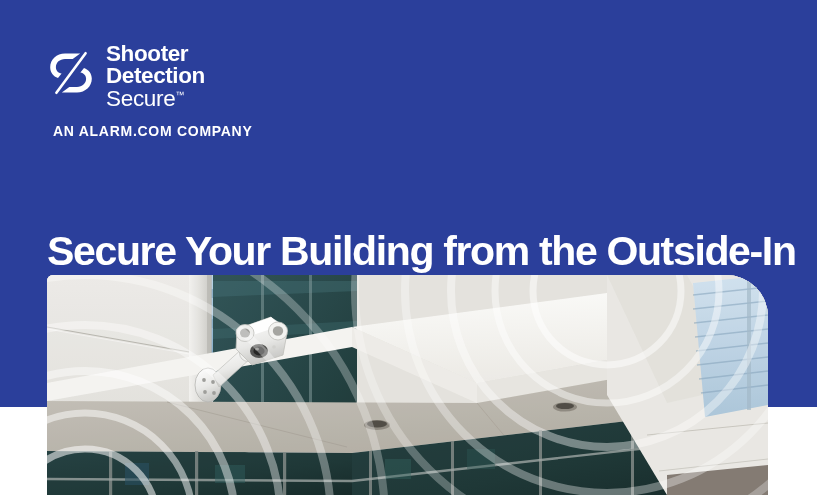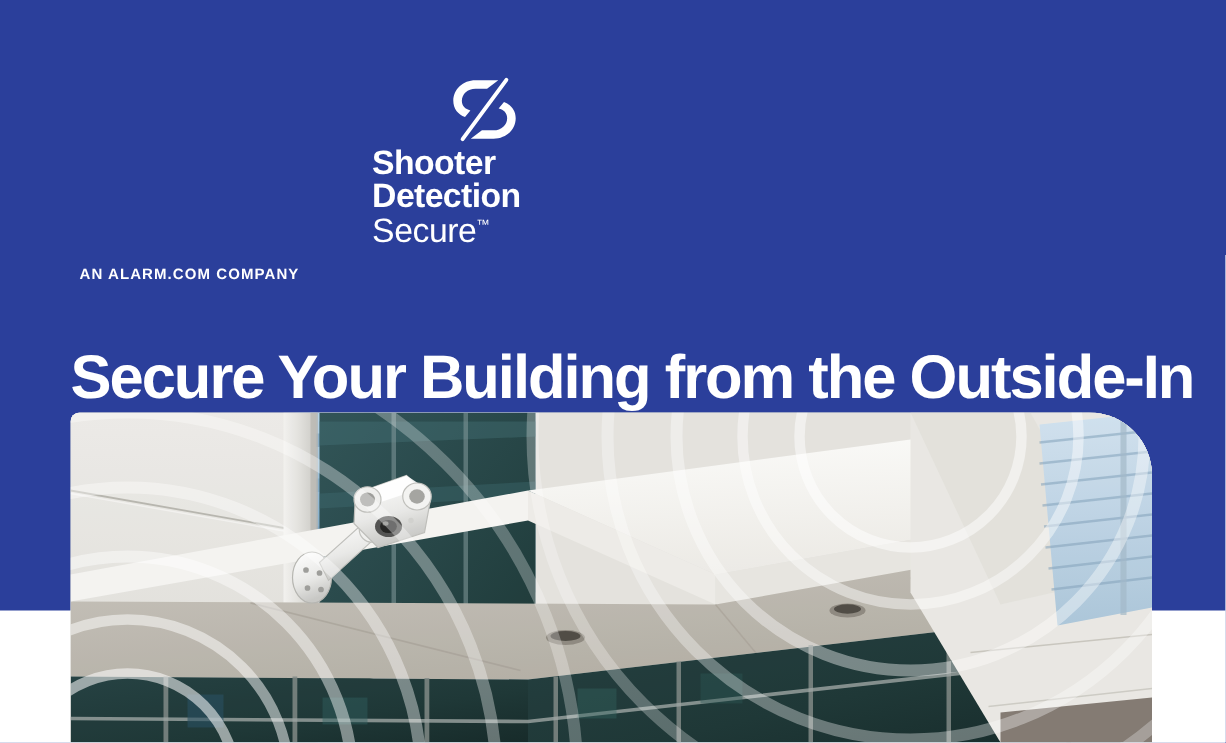--- a/index.html
+++ b/index.html
@@ -34,22 +34,21 @@
 
   
   .logo-lockup {
     position: absolute;
     left: 47px;
     top: 42px;
     width: 300px;
   }
   .logo-row {
     display: flex;
-    align-items: flex-end;
-    flex-direction: column;
+    align-items: flex-start;
   }
   .logo-mark {
     width: 48px;
     height: 48px;
     flex: 0 0 48px;
     margin-top: 7px;
   }
   .logo-words {
     margin-left: 11px;
     color: #ffffff;
@@ -71,21 +70,21 @@
     display: inline-block;
   }
   .logo-tm {
     font-size: 9px;
     vertical-align: super;
     font-weight: normal;
     letter-spacing: 0;
   }
   .logo-tagline {
     color: #ffffff;
-    font-size: 10px;
+    font-size: 14px;
     font-weight: bold;
     letter-spacing: 0.72px;
     margin-top: 13px;
     margin-left: 6px;
     white-space: nowrap;
   }
 
   
   .headline {
     position: absolute;

